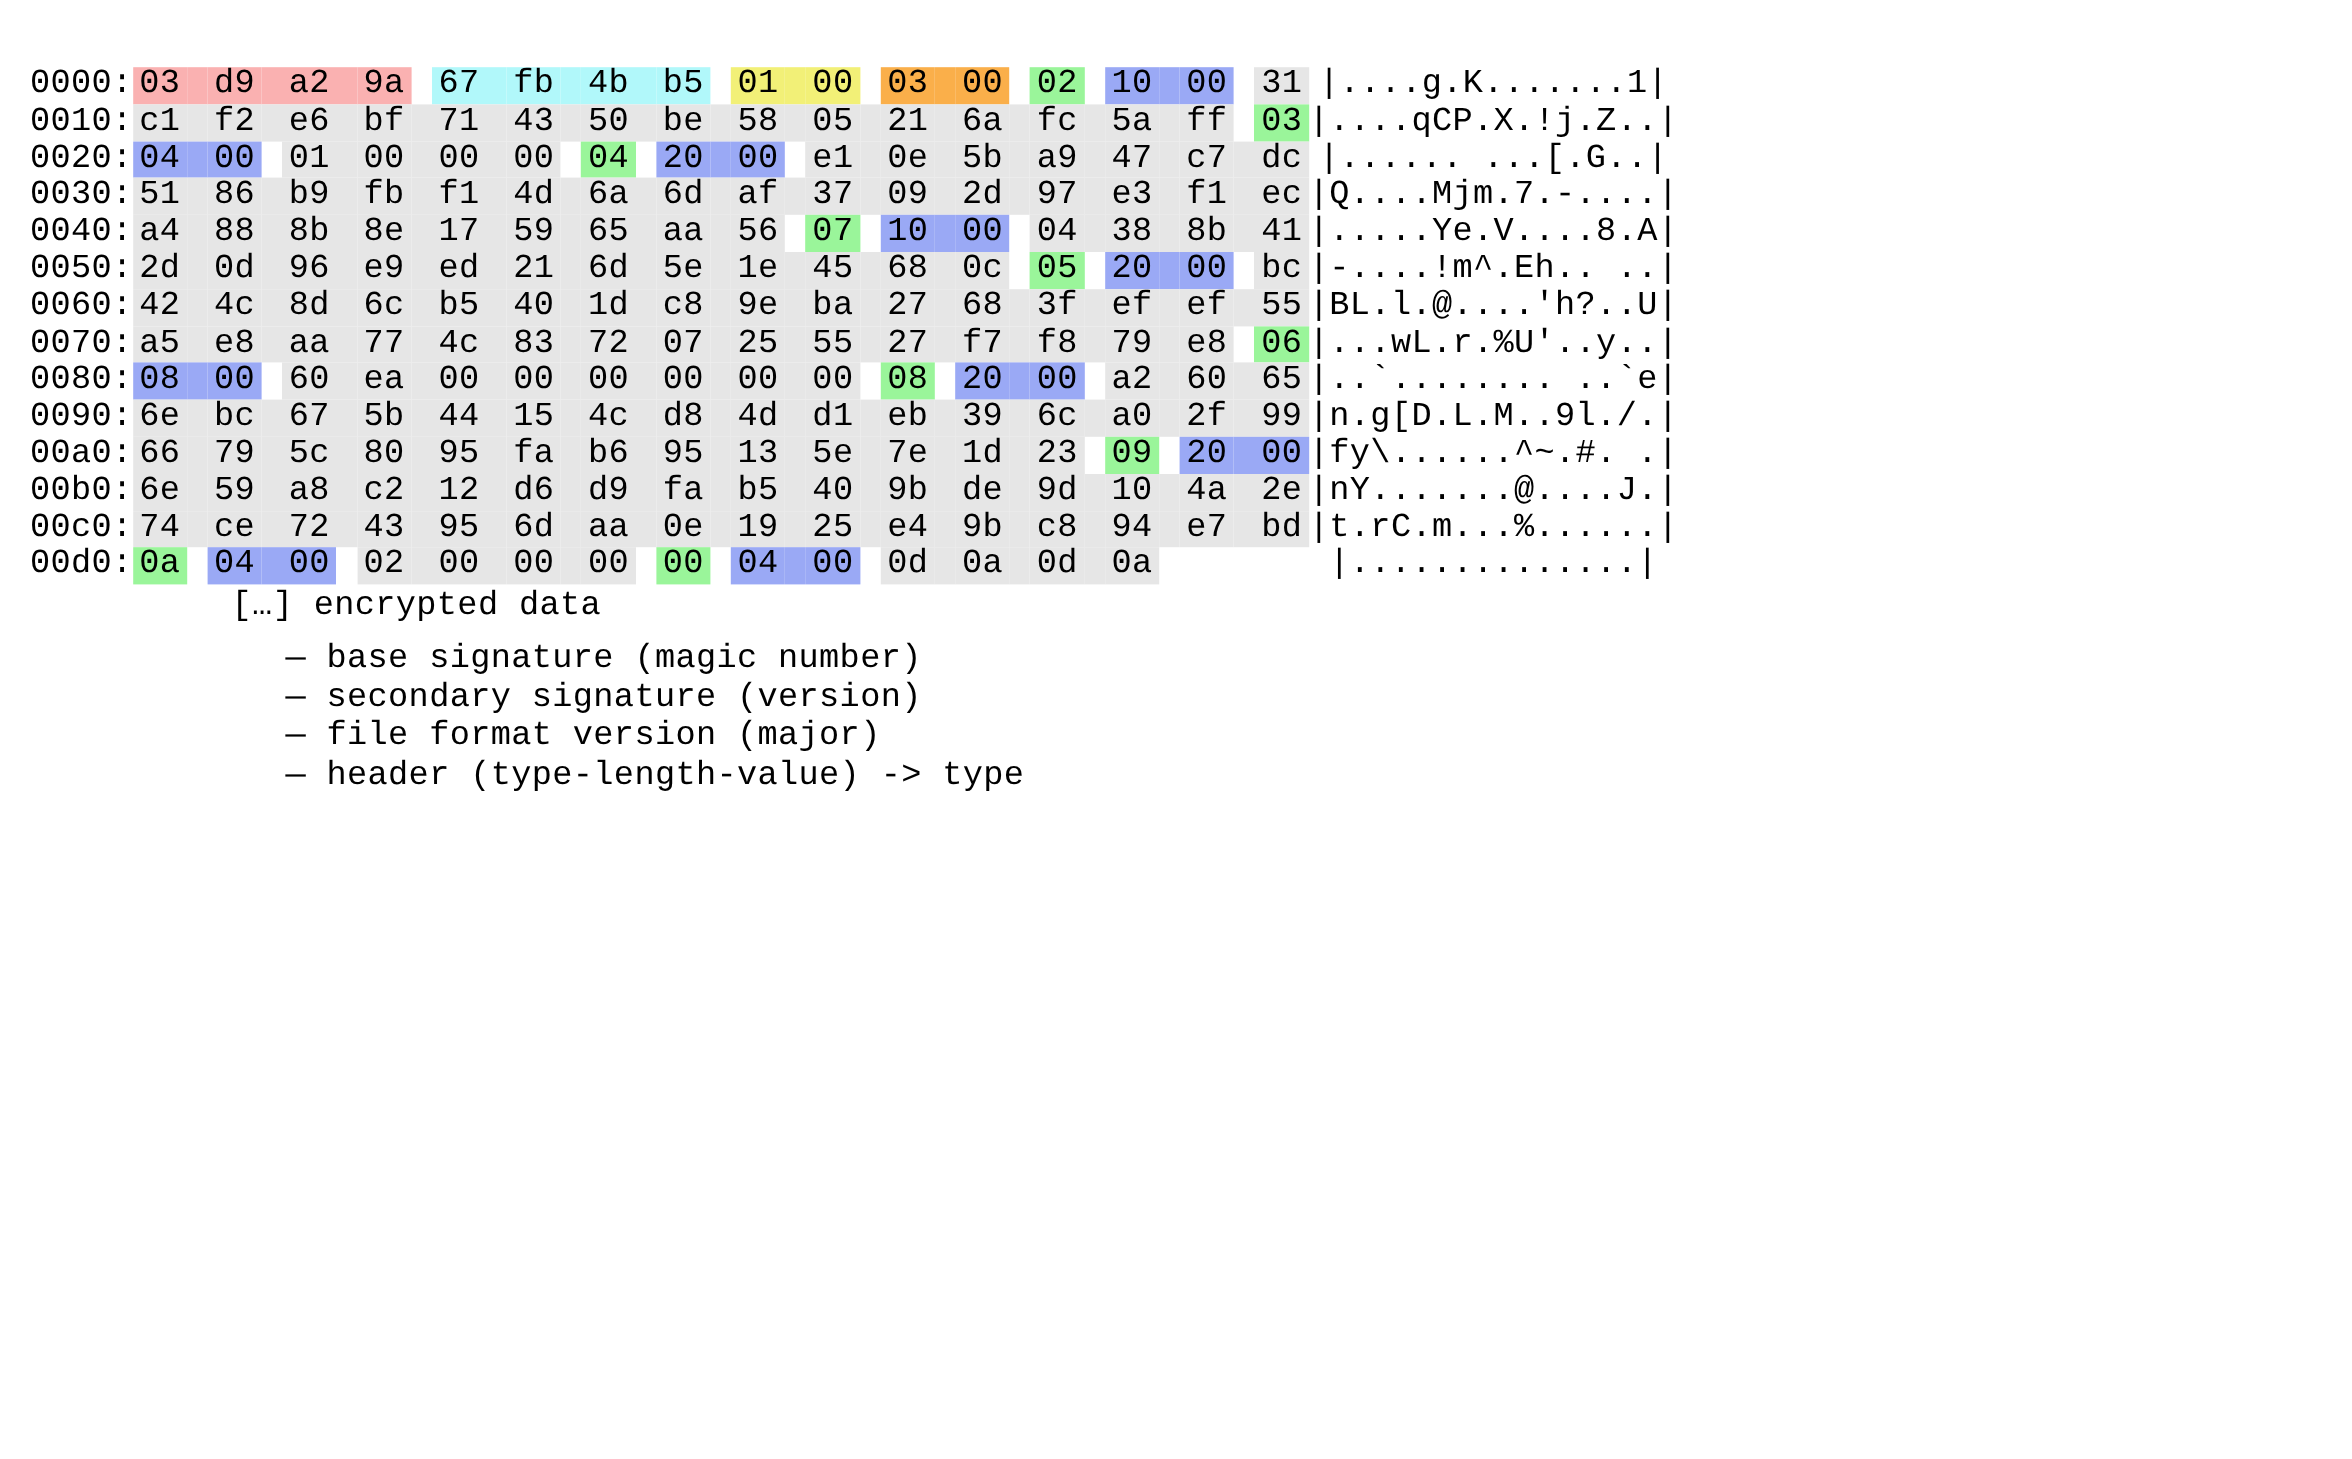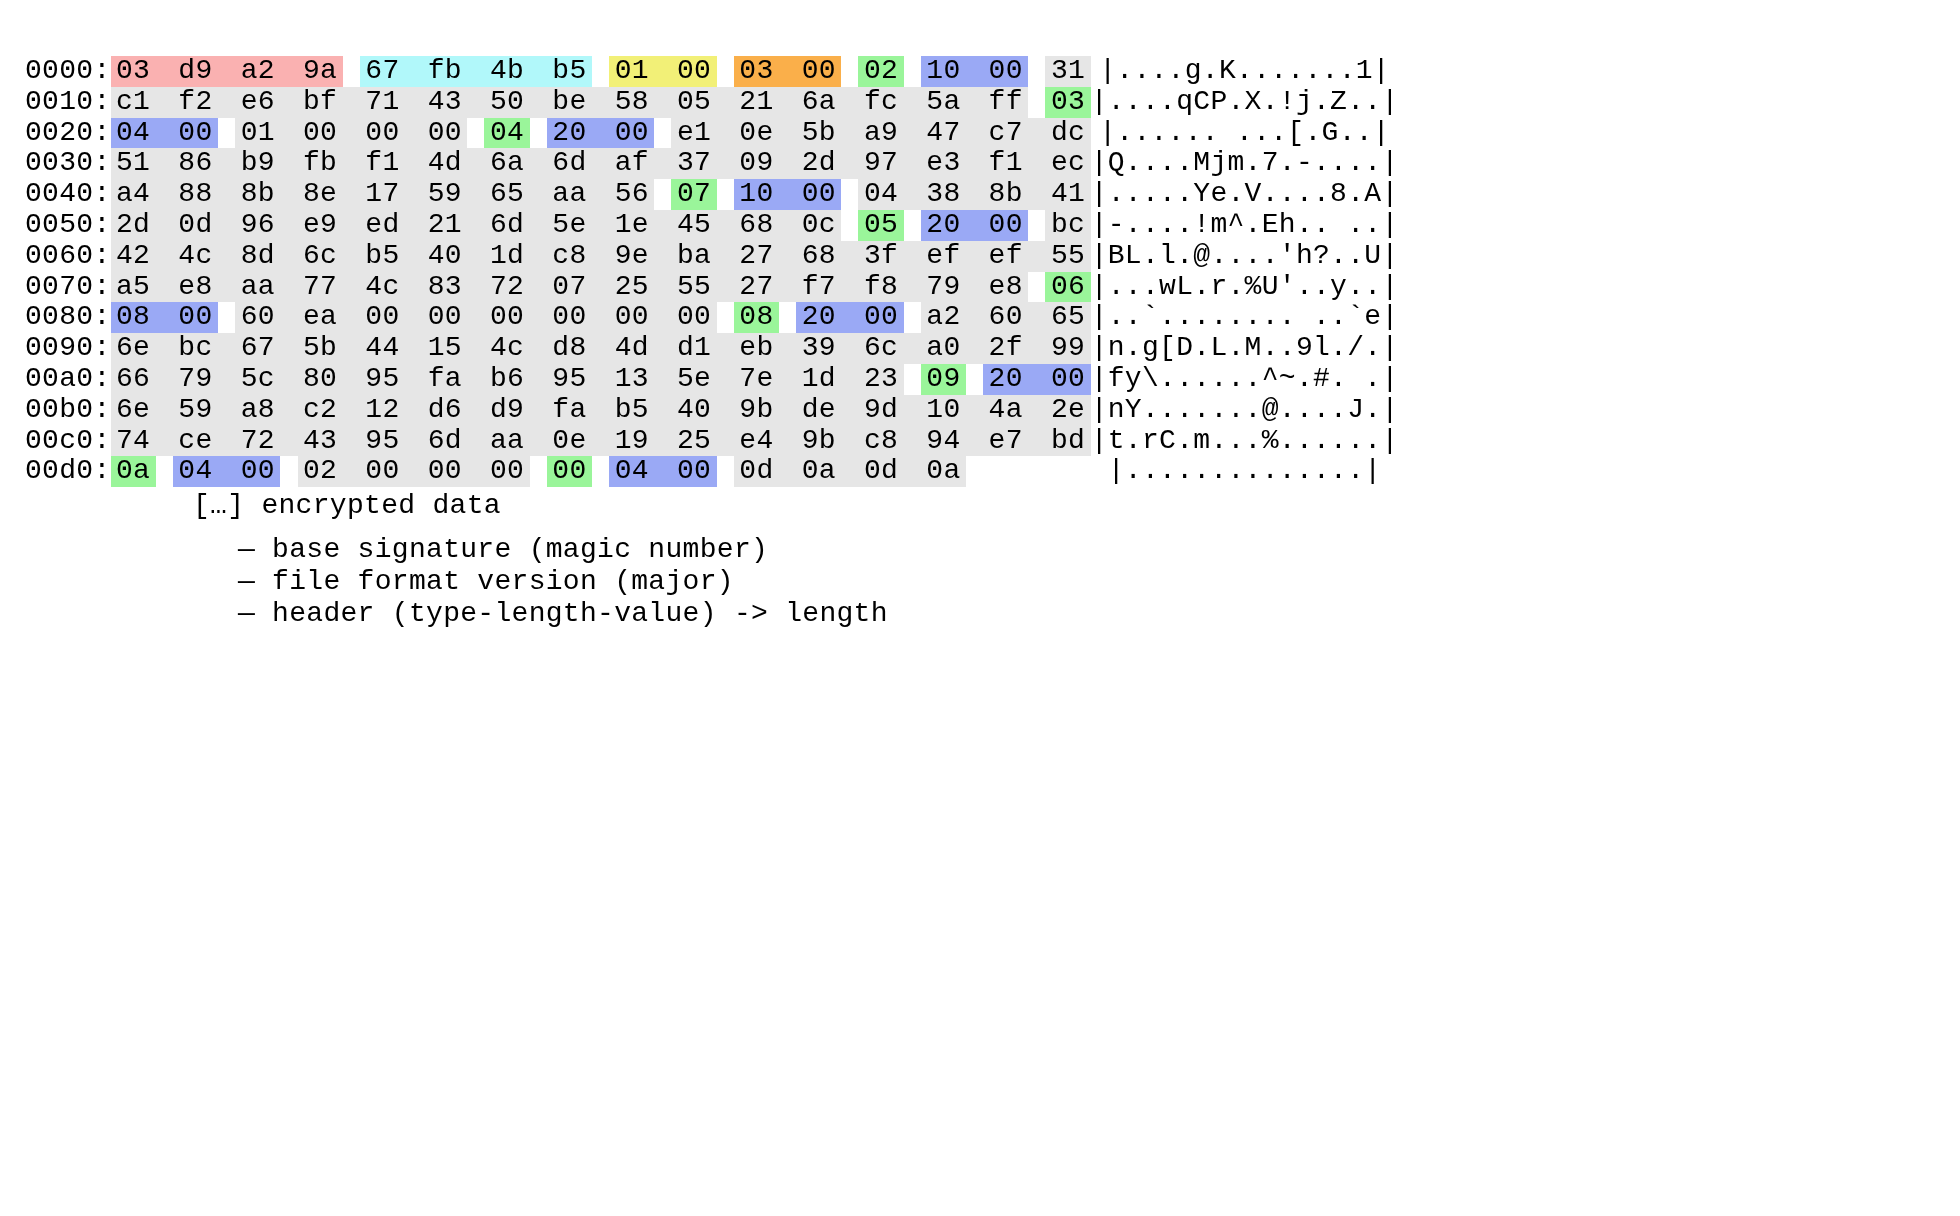--- a/index.html
+++ b/index.html
@@ -111,15 +111,16 @@
         <td class="bytes"><span class="b c-green">0a</span><span> </span><span class="b c-blue">04</span><span class="c-blue"> </span><span class="b c-blue">00</span><span> </span><span class="b c-grey">02</span><span class="c-grey"> </span><span class="b c-grey">00</span><span class="c-grey"> </span><span class="b c-grey">00</span><span class="c-grey"> </span><span class="b c-grey">00</span><span> </span><span class="b c-green">00</span><span> </span><span class="b c-blue">04</span><span class="c-blue"> </span><span class="b c-blue">00</span><span> </span><span class="b c-grey">0d</span><span class="c-grey"> </span><span class="b c-grey">0a</span><span class="c-grey"> </span><span class="b c-grey">0d</span><span class="c-grey"> </span><span class="b c-grey">0a</span></td>
         <td class="ascii">|..............|</td>
       </tr>
     </tbody>
 </table>
 
 <div class="note" style="padding-left:168px;">[…] encrypted data</div>
 
 <div class="legend" id="legend" style="padding-left:168px;">
     <div class="legend-row"><span class="sw c-pink"> </span><span> — base signature (magic number)</span></div>
+    <div class="legend-row"><span class="sw c-cyan"> </span><span> — secondary signature (version)</span></div>
     <div class="legend-row"><span class="sw c-orange"> </span><span> — file format version (major)</span></div>
-    <div class="legend-row"><span class="sw c-blue"> </span><span> — header (type-length-value) -&gt; length</span></div>
+    <div class="legend-row"><span class="sw c-green"> </span><span> — header (type-length-value) -&gt; type</span></div>
   </div>
 
 </body></html>

